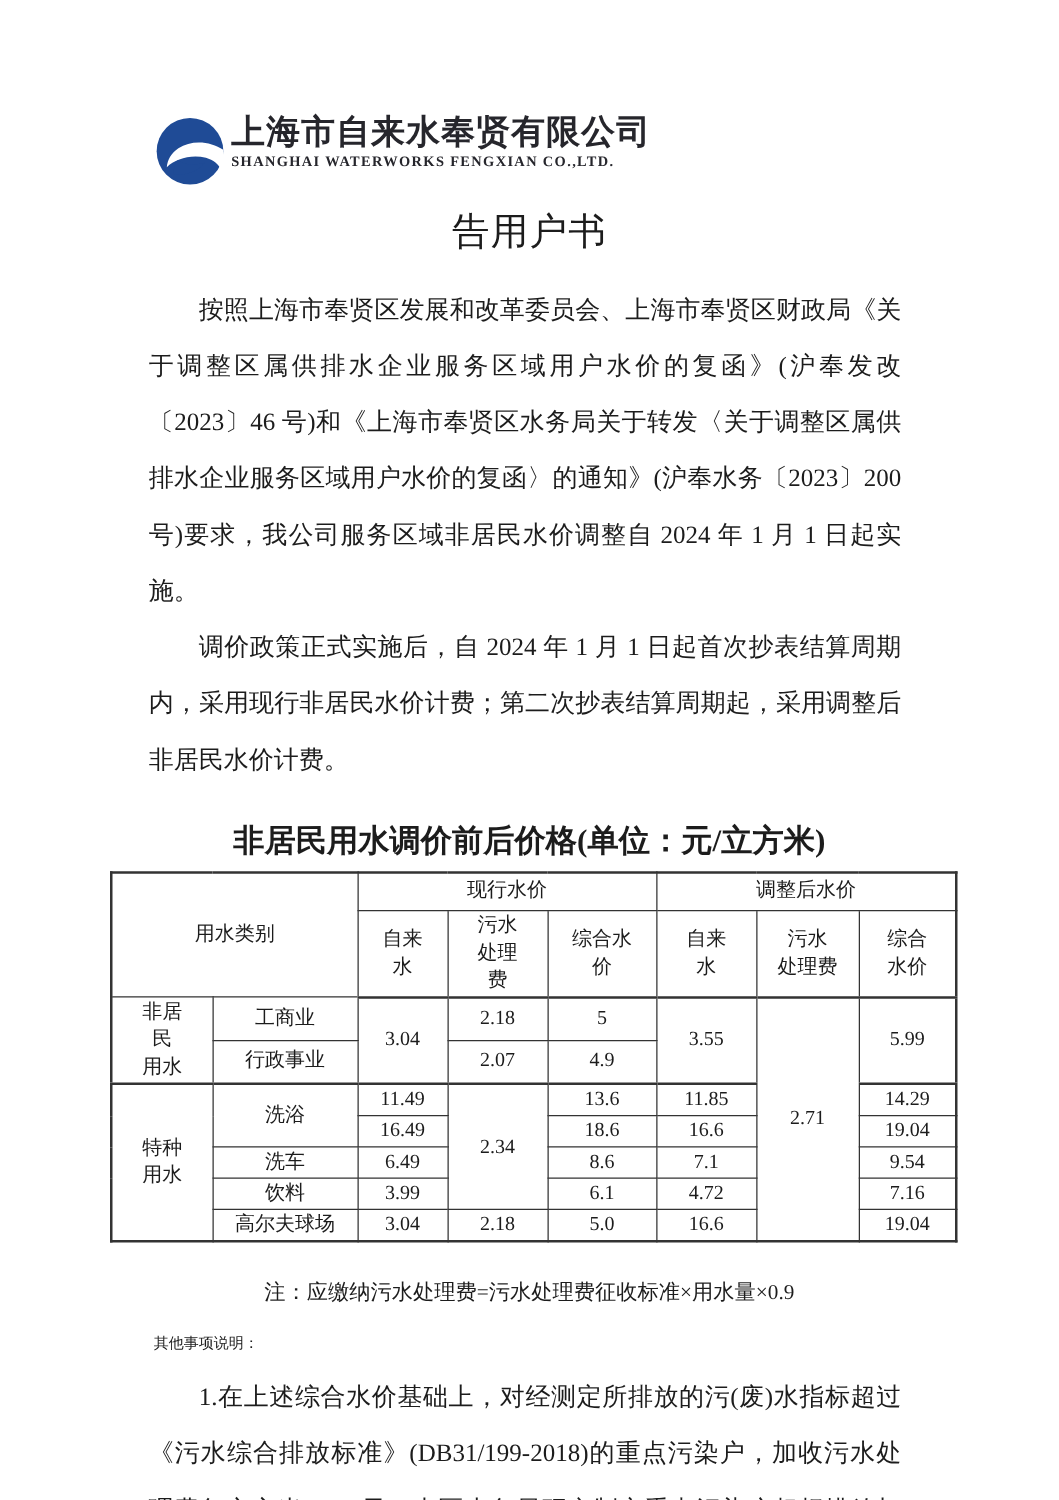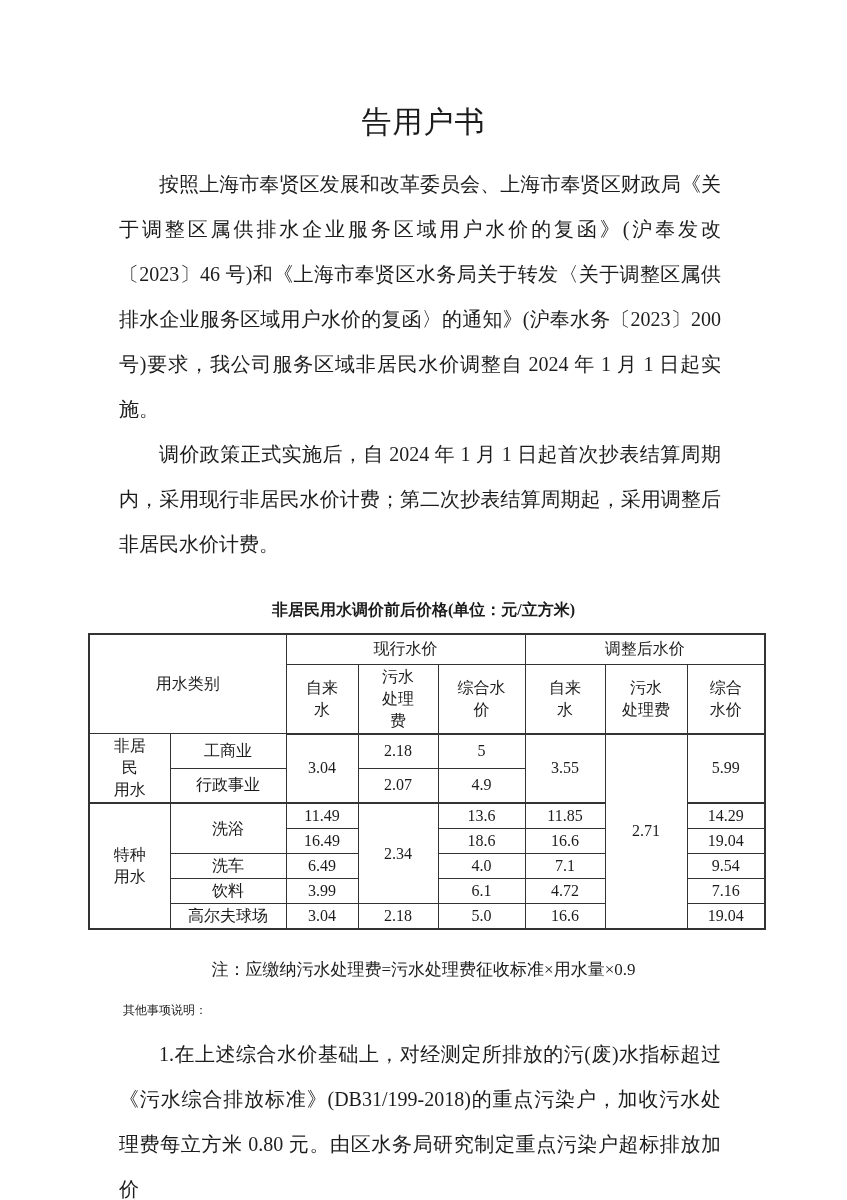--- a/index.html
+++ b/index.html
@@ -35,21 +35,21 @@
   
   .paragraphs { margin-top:20px; }
   .body-para {
     width:602px; margin-left:119px;
     font-size:20px; line-height:45px;
     text-align:justify; text-indent:2em;
   }
 
   
   .table-title {
-    text-align:center; font-size:16px; font-weight:bold;
+    text-align:center; font-size:25px; font-weight:bold;
     margin-top:28px; line-height:30px;
   }
   table.price-table {
     border-collapse:collapse; table-layout:fixed;
     width:676px; margin:8px 0 0 88px;
     font-size:16px; color:#1c1c1c;
     border:2px solid #333;
   }
   table.price-table td {
     border:1px solid #333;
@@ -68,20 +68,31 @@
 
   
   .table-note { text-align:center; font-size:17px; margin-top:26px; line-height:28px; }
   .other-heading { margin-left:123px; font-size:12px; line-height:44px; margin-top:4px; }
 </style>
 </head>
 <body>
 
 <div class="page">
 
+  <div class="letterhead">
+    <svg class="logo-icon" viewBox="0 0 100 104" aria-hidden="true">
+      <circle cx="50" cy="52" r="46" fill="#1f4b96"></circle>
+      <path d="M 96,50 C 78,38 52,36 34,48 C 24,55 19,64 18,74 C 30,62 52,56 72,61 C 82,64 90,70 93,78 C 96,69 97,59 96,50 Z" fill="#ffffff"></path>
+      <path d="M 27,84 C 45,86 62,80 70,68 C 56,72 42,71 33,64 C 29,70 27,77 27,84 Z" fill="#1f4b96"></path>
+    </svg>
+    <div class="company-names">
+      <div class="company-zh">上海市自来水奉贤有限公司</div>
+      <div class="company-en">SHANGHAI WATERWORKS FENGXIAN CO.,LTD.</div>
+    </div>
+  </div>
 
   <h1 class="doc-title">告用户书</h1>
 
   <div class="paragraphs">
     <p class="body-para">按照上海市奉贤区发展和改革委员会、上海市奉贤区财政局《关于调整区属供排水企业服务区域用户水价的复函》(沪奉发改〔2023〕46 号)和《上海市奉贤区水务局关于转发〈关于调整区属供排水企业服务区域用户水价的复函〉的通知》(沪奉水务〔2023〕200 号)要求，我公司服务区域非居民水价调整自 2024 年 1 月 1 日起实施。</p>
     <p class="body-para">调价政策正式实施后，自 2024 年 1 月 1 日起首次抄表结算周期内，采用现行非居民水价计费；第二次抄表结算周期起，采用调整后非居民水价计费。</p>
   </div>
 
   <h2 class="table-title">非居民用水调价前后价格(单位：元/立方米)</h2>
 
@@ -139,21 +150,21 @@
     </tr>
     <tr class="brow">
       <td class="bl2">16.49</td>
       <td>18.6</td>
       <td class="bl2">16.6</td>
       <td>19.04</td>
     </tr>
     <tr class="brow">
       <td>洗车</td>
       <td class="bl2">6.49</td>
-      <td>4.0</td>
+      <td>8.6</td>
       <td class="bl2">7.1</td>
       <td>9.54</td>
     </tr>
     <tr class="brow">
       <td>饮料</td>
       <td class="bl2">3.99</td>
       <td>6.1</td>
       <td class="bl2">4.72</td>
       <td>7.16</td>
     </tr>

